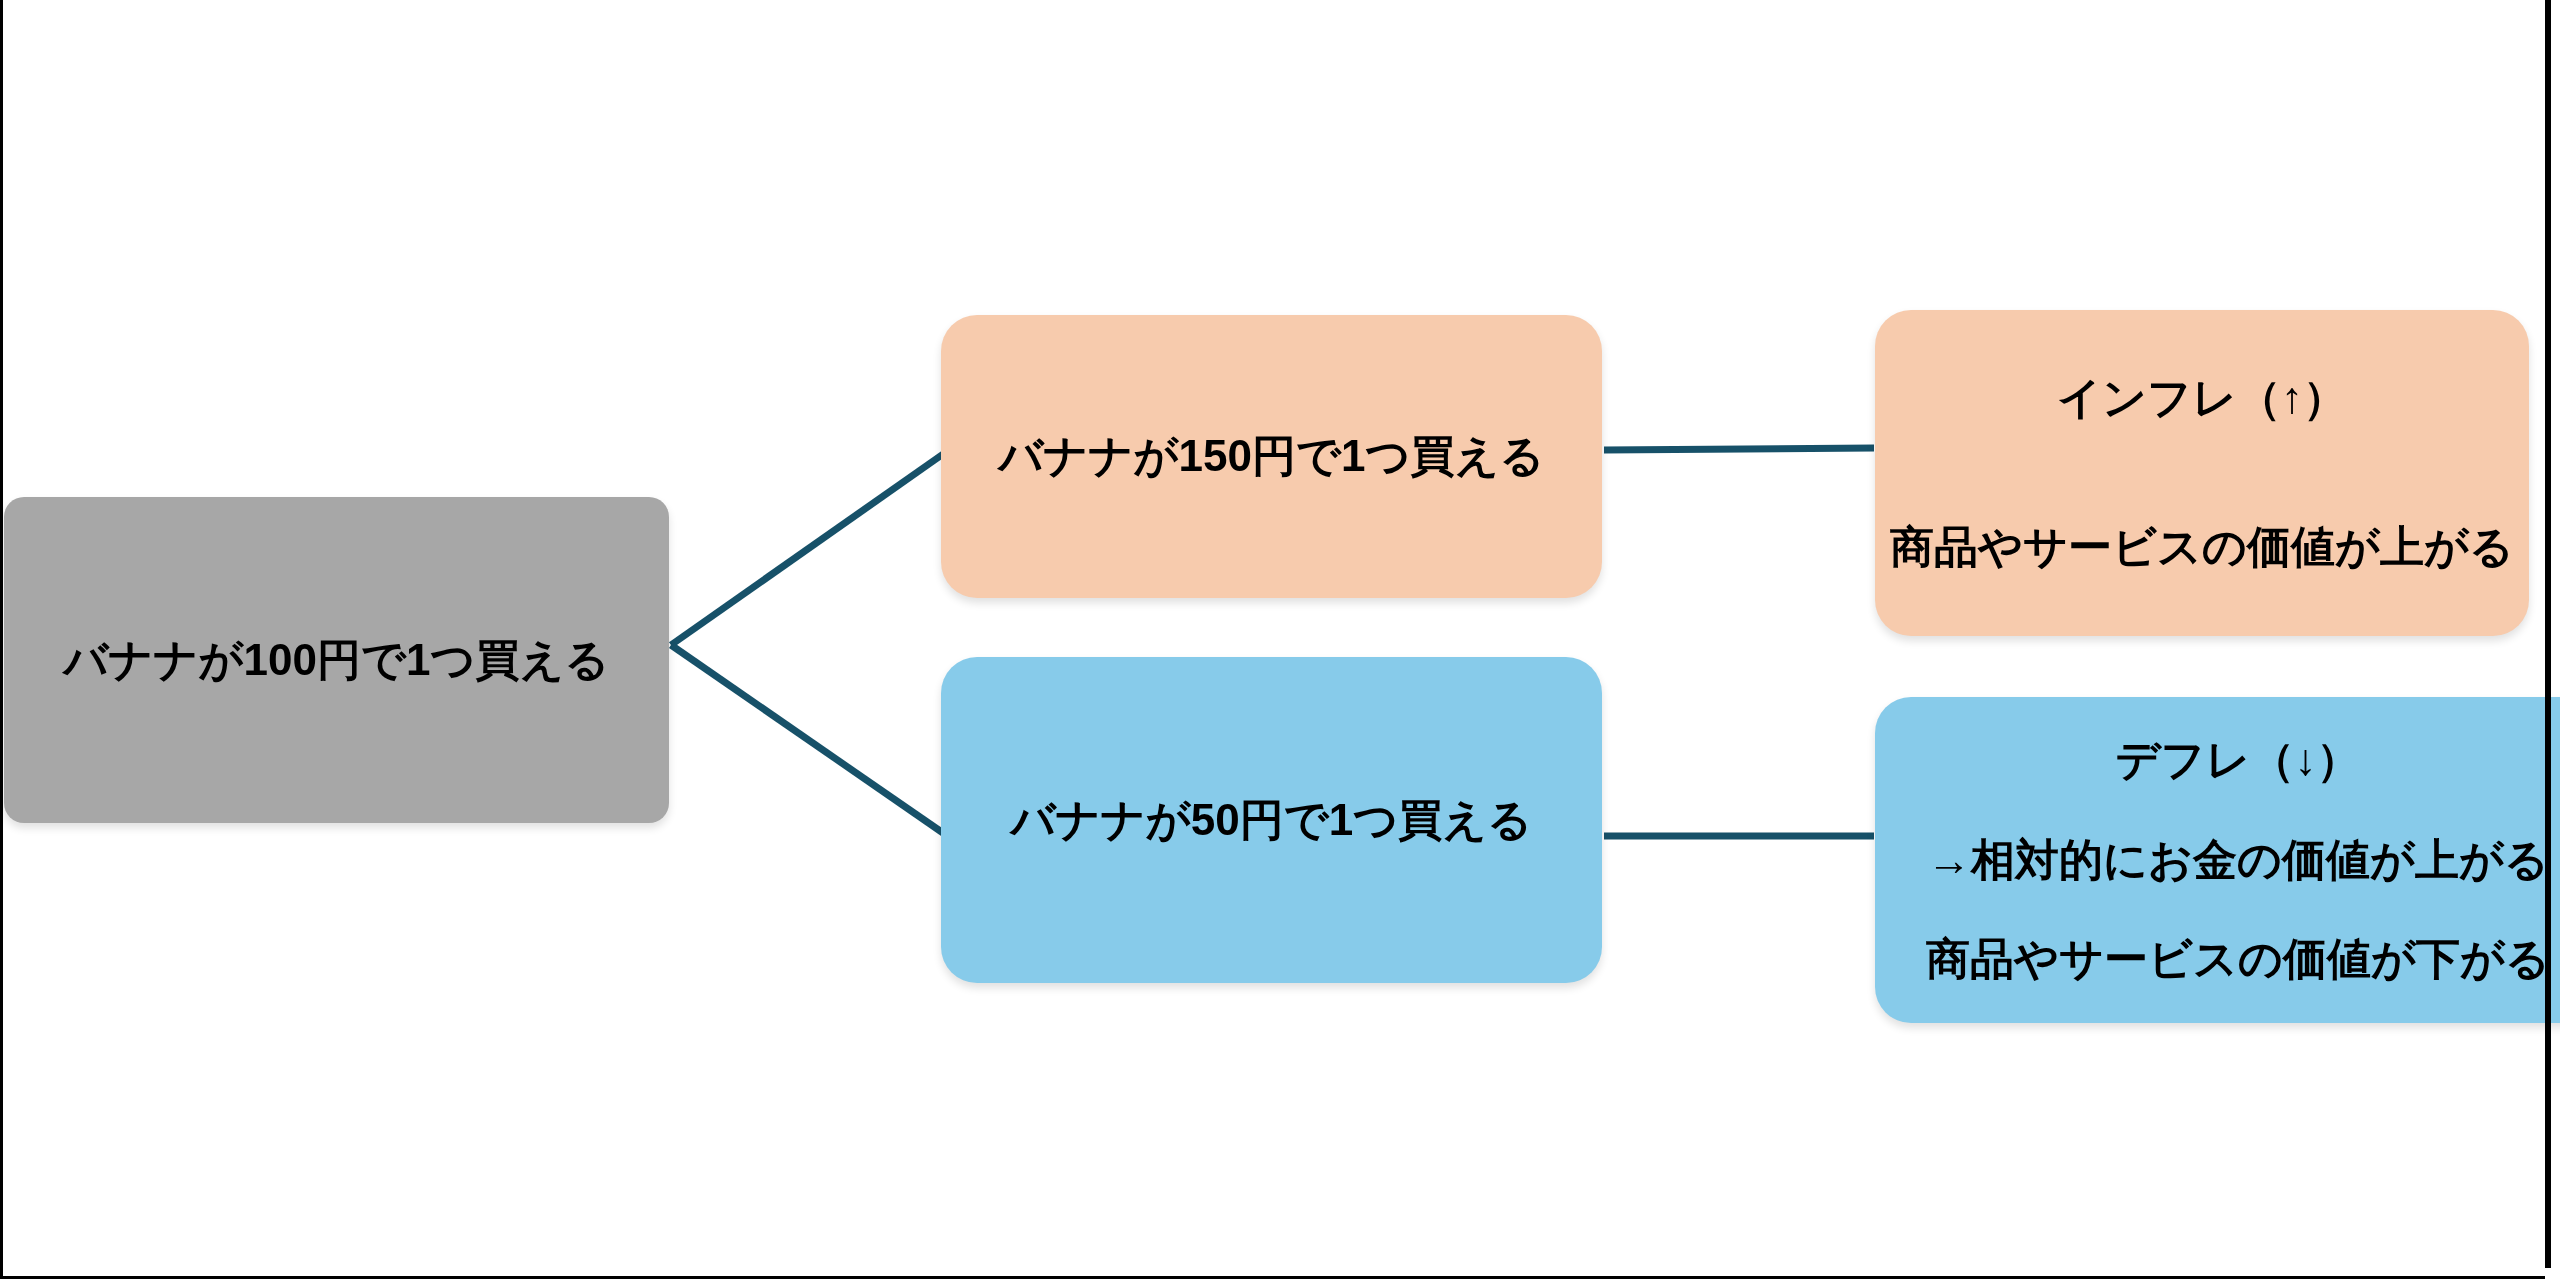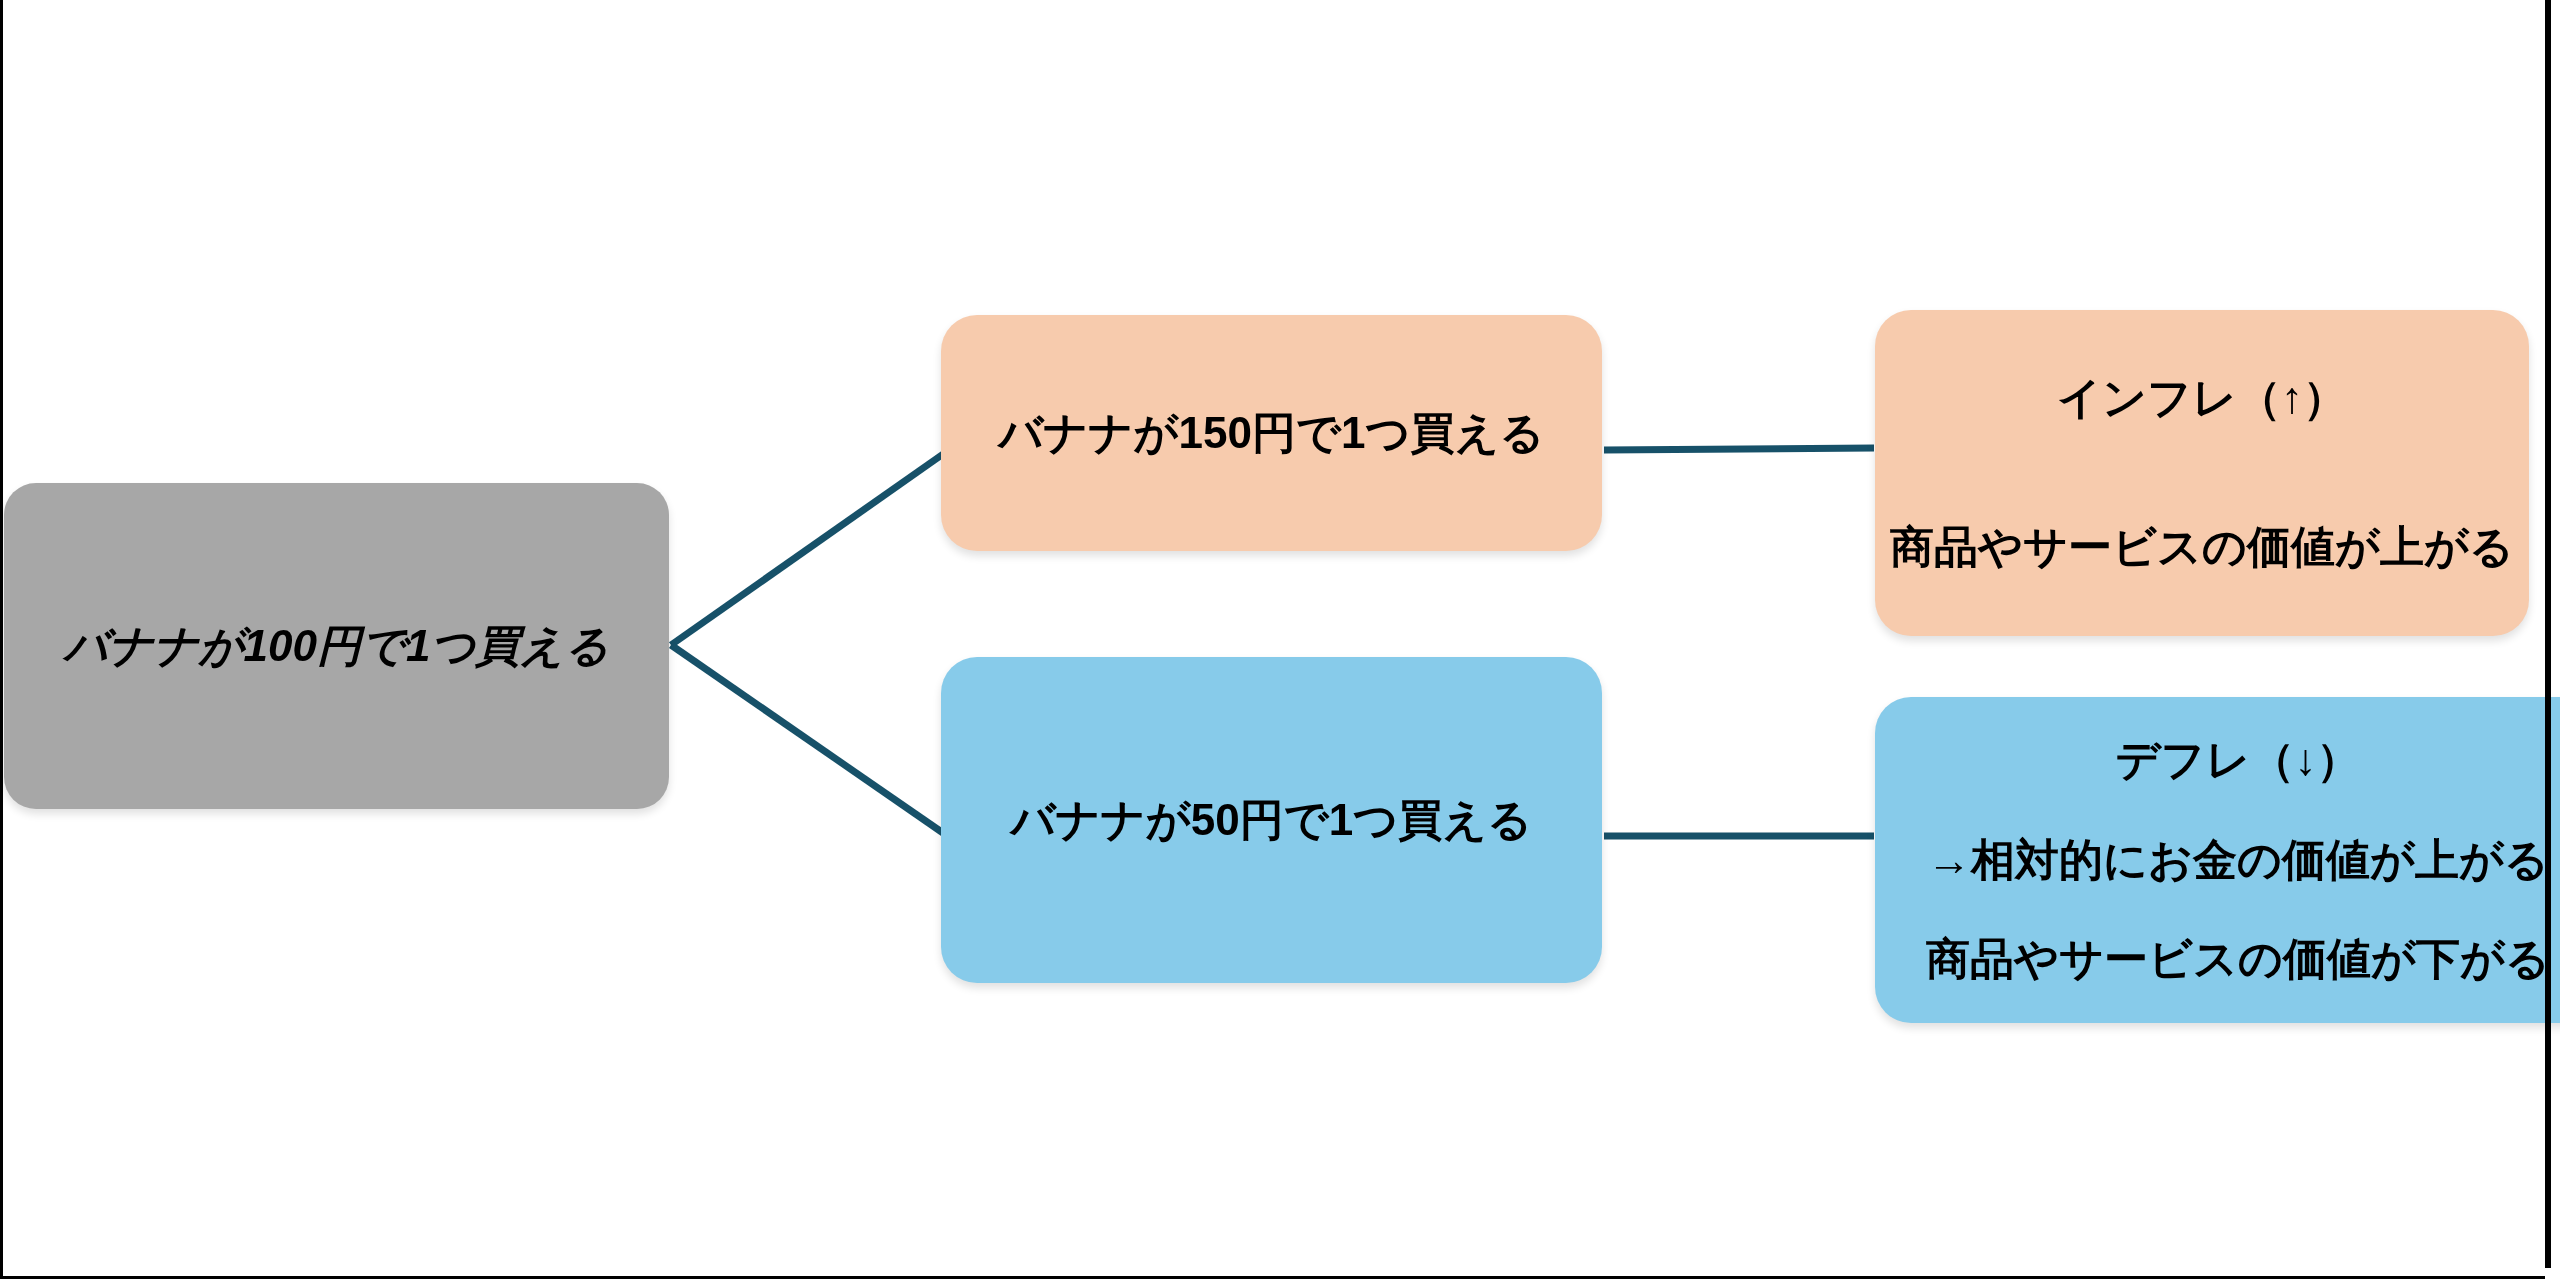--- a/index.html
+++ b/index.html
@@ -50,27 +50,26 @@
     font-size:44px;
     line-height:1.2;
     display:flex;
     align-items:center;
     justify-content:center;
     text-align:center;
     white-space:nowrap;
     margin-top:25px;
   }
   .node-root{
-    left:4px;top:458px;width:665px;height:326px;
+    left:4px;top:472px;width:665px;height:326px;
     background:var(--root-box);
-    border-radius:32px;
-    font-style:italic;
+    border-radius:20px;
   }
   .node-case-inflation{
-    left:941px;top:290px;width:661px;height:236px;
+    left:941px;top:290px;width:661px;height:283px;
     background:var(--inflation-box);
   }
   .node-case-deflation{
     left:941px;top:632px;width:661px;height:326px;
     background:var(--deflation-box);
   }
   .node-result{
     flex-direction:column;
     justify-content:space-around;
     padding:14px 0;

